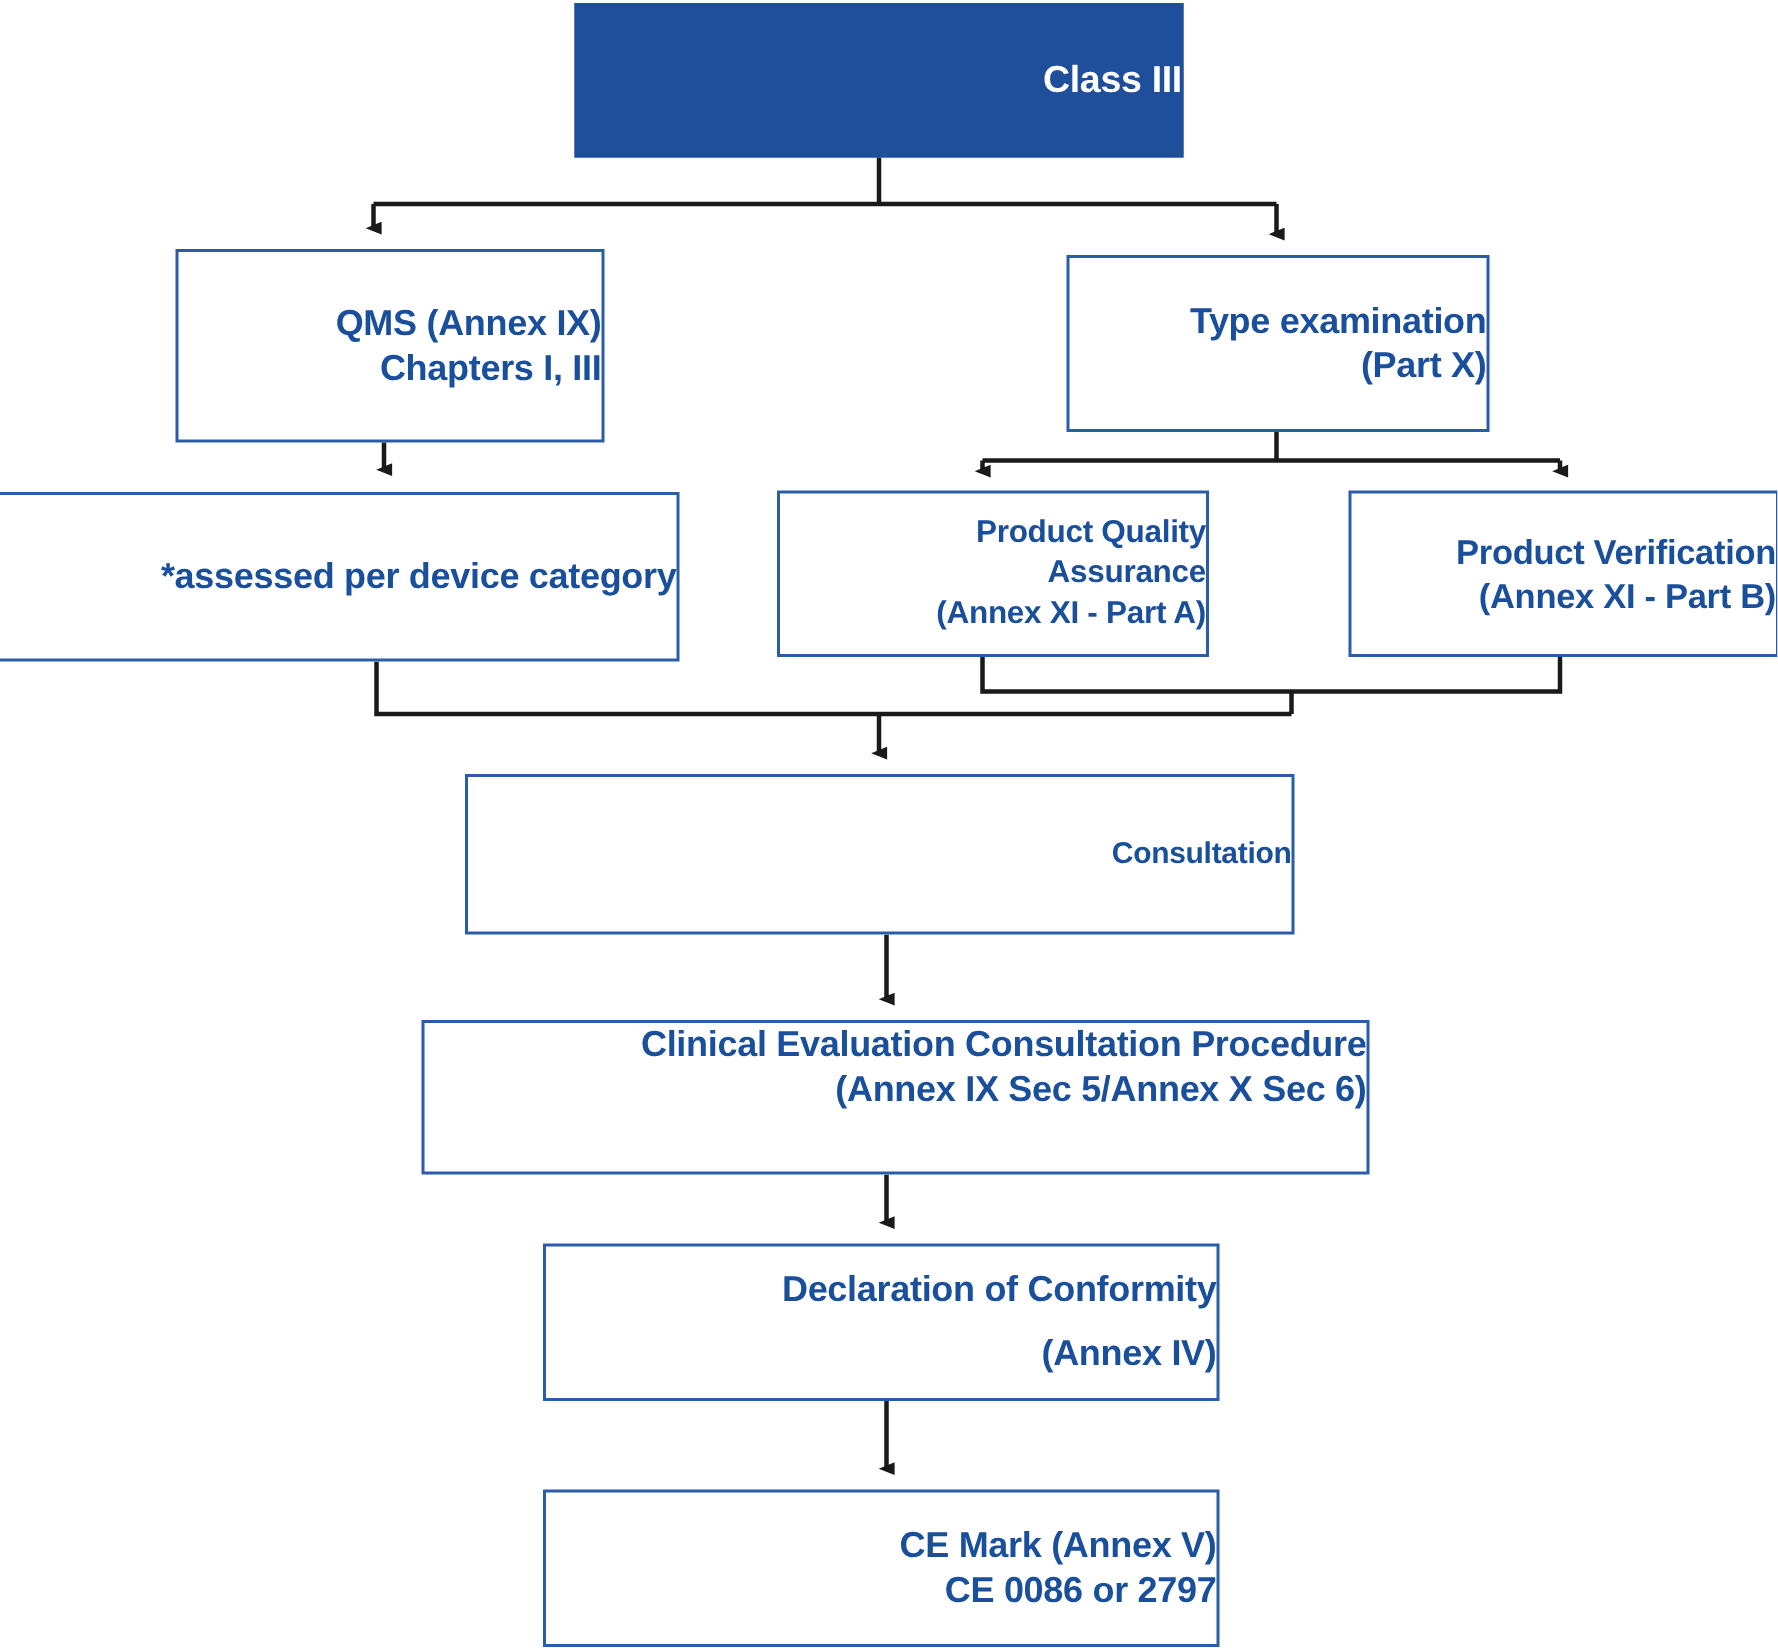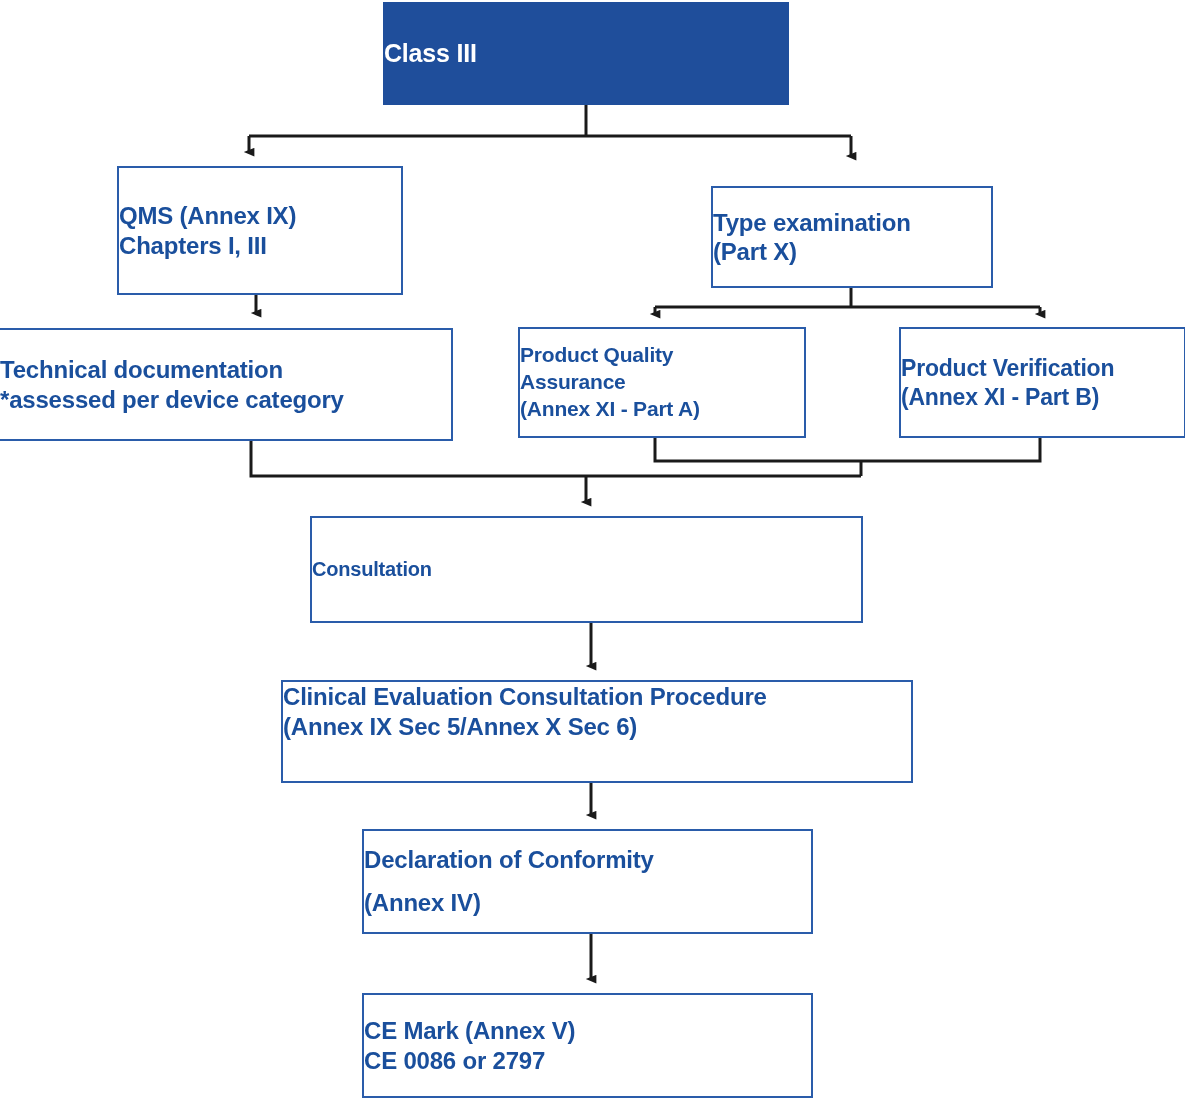--- a/index.html
+++ b/index.html
@@ -21,21 +21,21 @@
     top: 0;
     width: 1185px;
     height: 1100px;
     pointer-events: none;
   }
   .node {
     position: absolute;
     box-sizing: border-box;
     display: flex;
     flex-direction: column;
-    align-items: flex-start;
+    align-items: flex-end;
     justify-content: center;
     text-align: center;
     background: #ffffff;
     border: 2px solid #2a5caa;
     color: #1a4f9c;
     font-weight: bold;
     letter-spacing: -0.2px;
     z-index: 2;
   }
   .node .line {
@@ -43,21 +43,21 @@
     white-space: nowrap;
   }
   .node-root {
     background: #1f4e9b;
     border: 1px solid #1f4e9b;
     color: #ffffff;
   }
   
   #node-class3      { left: 383px;  top: 2px;    width: 406px; height: 103px; font-size: 25px; }
   #node-qms         { left: 117px;  top: 166px;  width: 286px; height: 129px; font-size: 24px; line-height: 1.22; }
-  #node-type-exam   { left: 711px;  top: 170px;  width: 282px; height: 102px; font-size: 24px; line-height: 1.22; margin-top: 16px; }
+  #node-type-exam   { left: 711px;  top: 170px;  width: 282px; height: 118px; font-size: 24px; line-height: 1.22; }
   #node-techdoc     { left: -2px;   top: 328px;  width: 455px; height: 113px; font-size: 24px; line-height: 1.25; }
   #node-pqa         { left: 518px;  top: 327px;  width: 288px; height: 111px; font-size: 21px; line-height: 1.28; }
   #node-prodver     { left: 899px;  top: 327px;  width: 287px; height: 111px; font-size: 23px; line-height: 1.25; }
   #node-consult     { left: 310px;  top: 516px;  width: 553px; height: 107px; font-size: 20px; justify-content: center; }
   #node-clineval    { left: 281px;  top: 680px;  width: 632px; height: 103px; font-size: 24px; line-height: 1.25; justify-content: flex-start; }
   #node-doc         { left: 362px;  top: 829px;  width: 451px; height: 105px; font-size: 24px; line-height: 1.25; gap: 13px; }
   #node-ce          { left: 362px;  top: 993px;  width: 451px; height: 105px; font-size: 24px; line-height: 1.25; }
 </style>
 </head>
 <body>
@@ -108,21 +108,20 @@
     <span class="line">QMS (Annex IX)</span>
     <span class="line">Chapters I, III</span>
   </div>
 
   <div class="node" id="node-type-exam">
     <span class="line">Type examination</span>
     <span class="line">(Part X)</span>
   </div>
 
   <div class="node" id="node-techdoc">
-    <span class="line">Technical documentation</span>
     <span class="line">*assessed per device category</span>
   </div>
 
   <div class="node" id="node-pqa">
     <span class="line">Product Quality</span>
     <span class="line">Assurance</span>
     <span class="line">(Annex XI - Part A)</span>
   </div>
 
   <div class="node" id="node-prodver">

